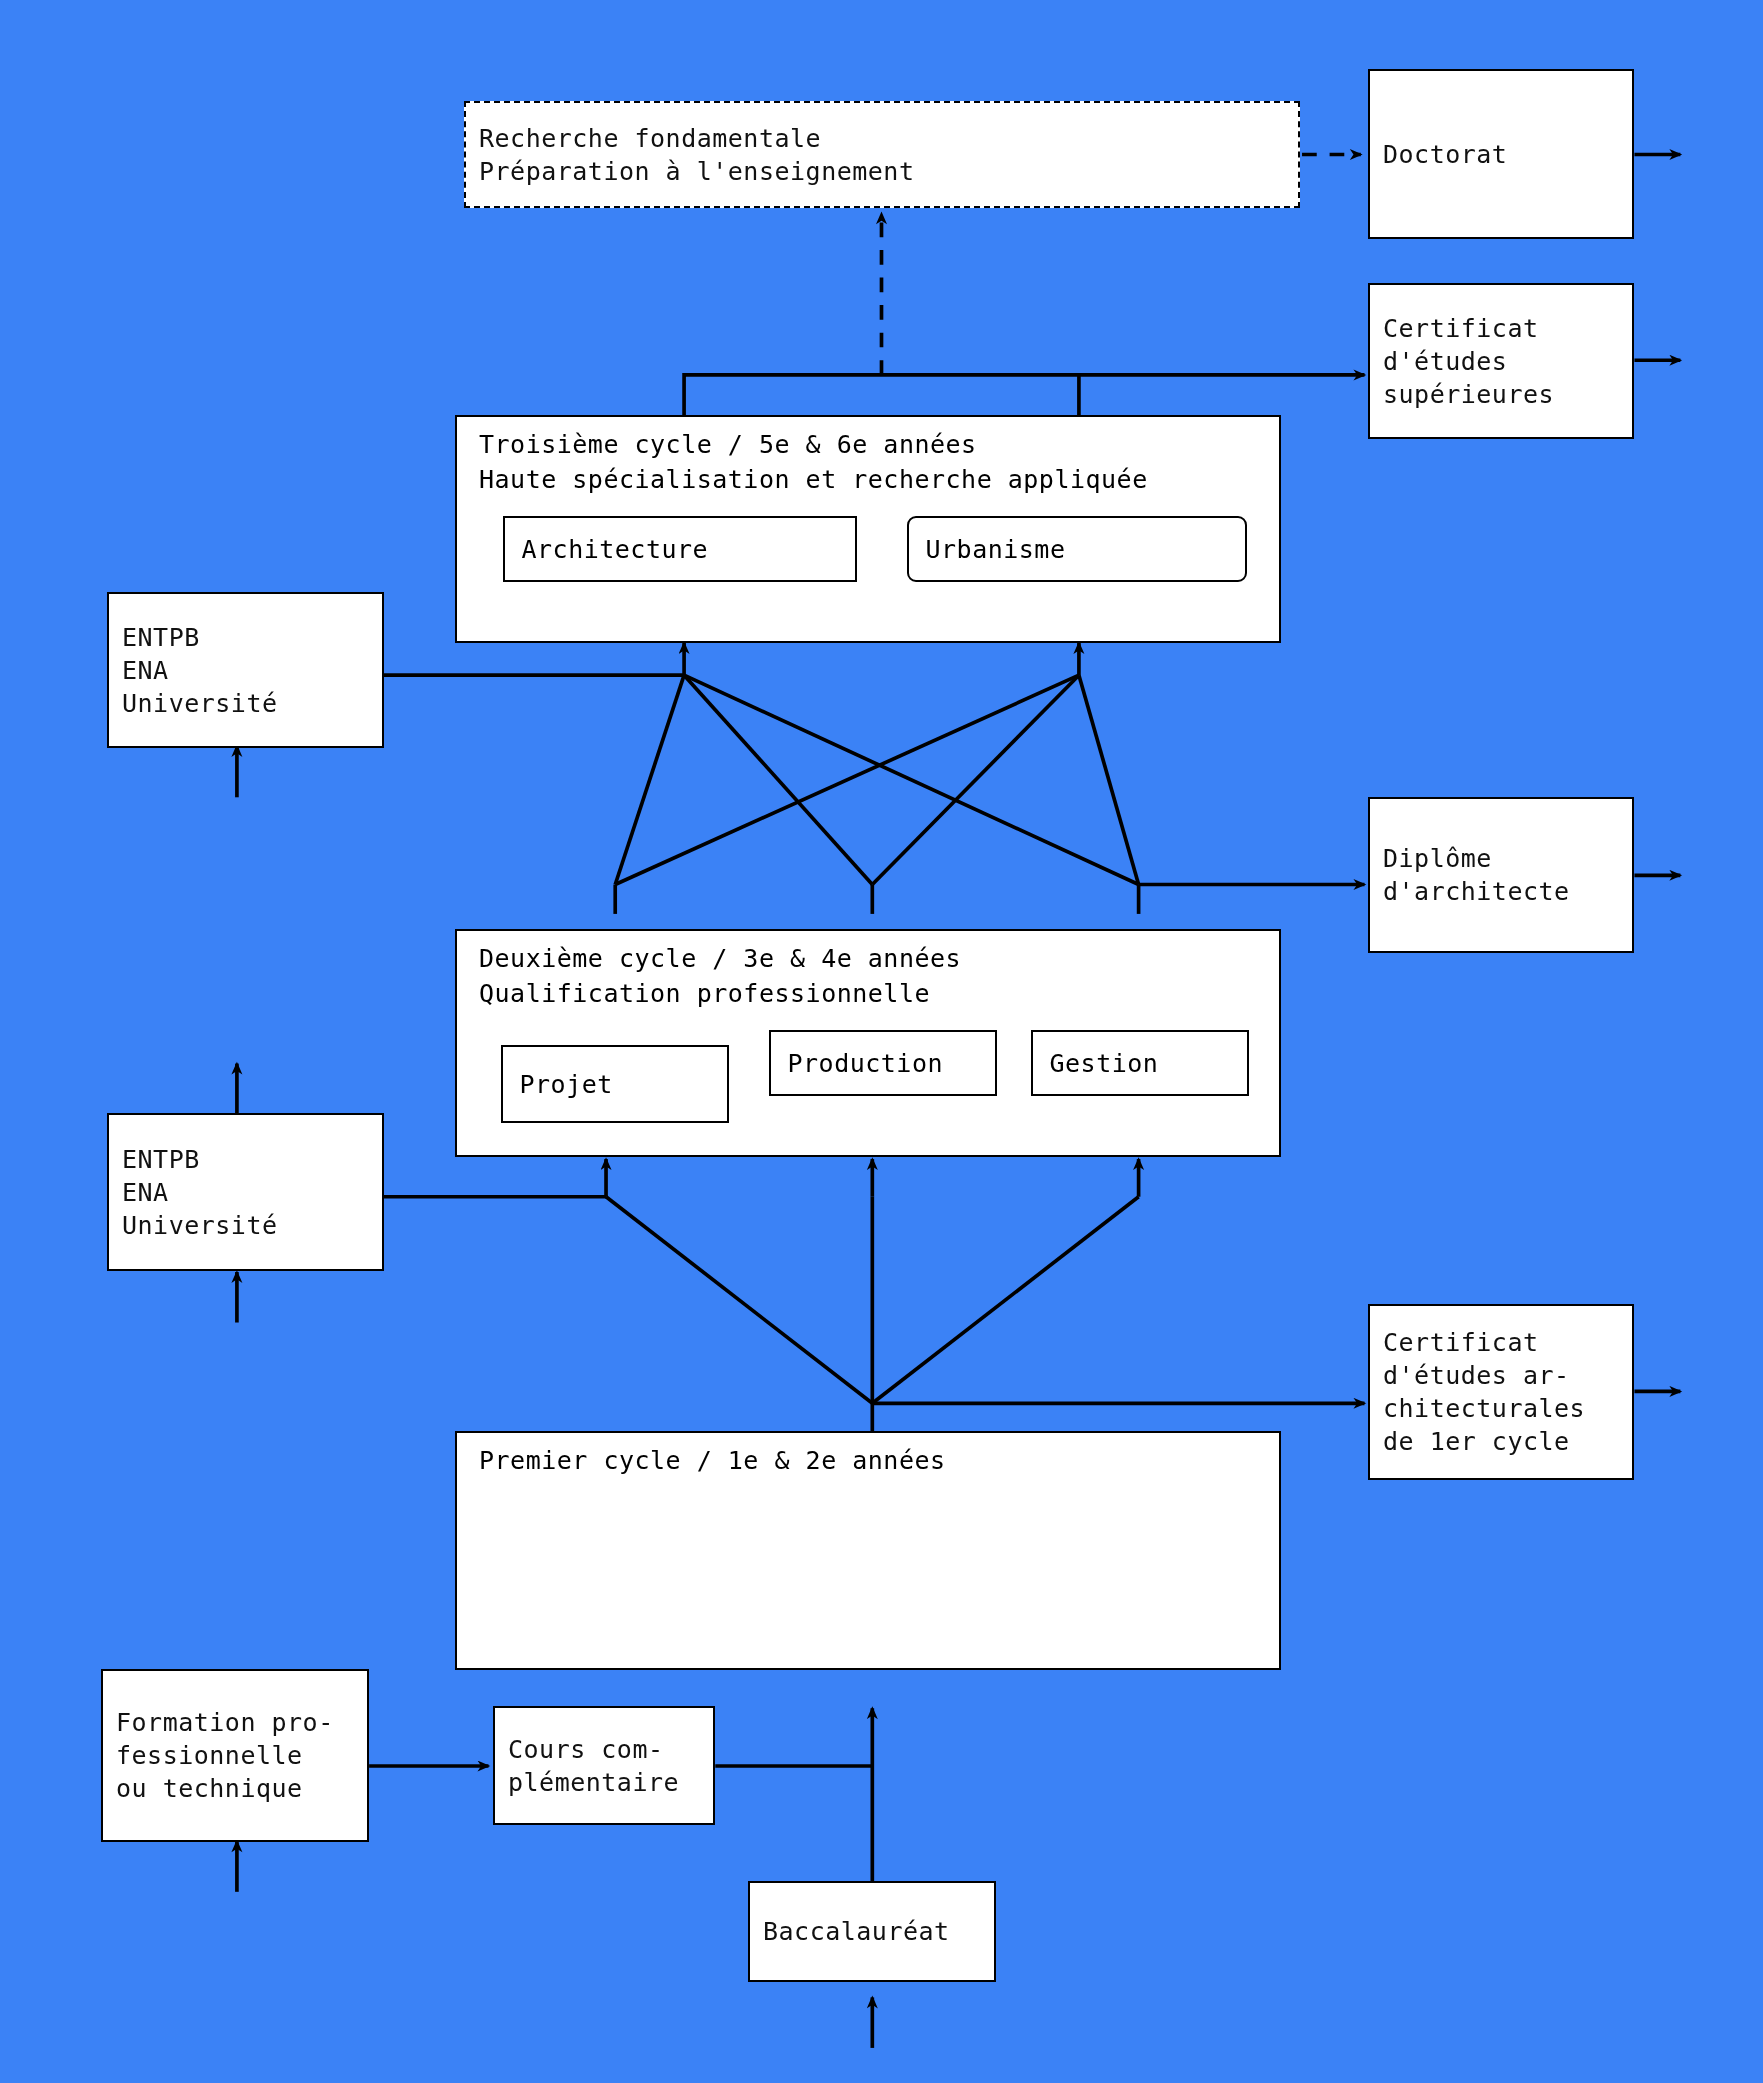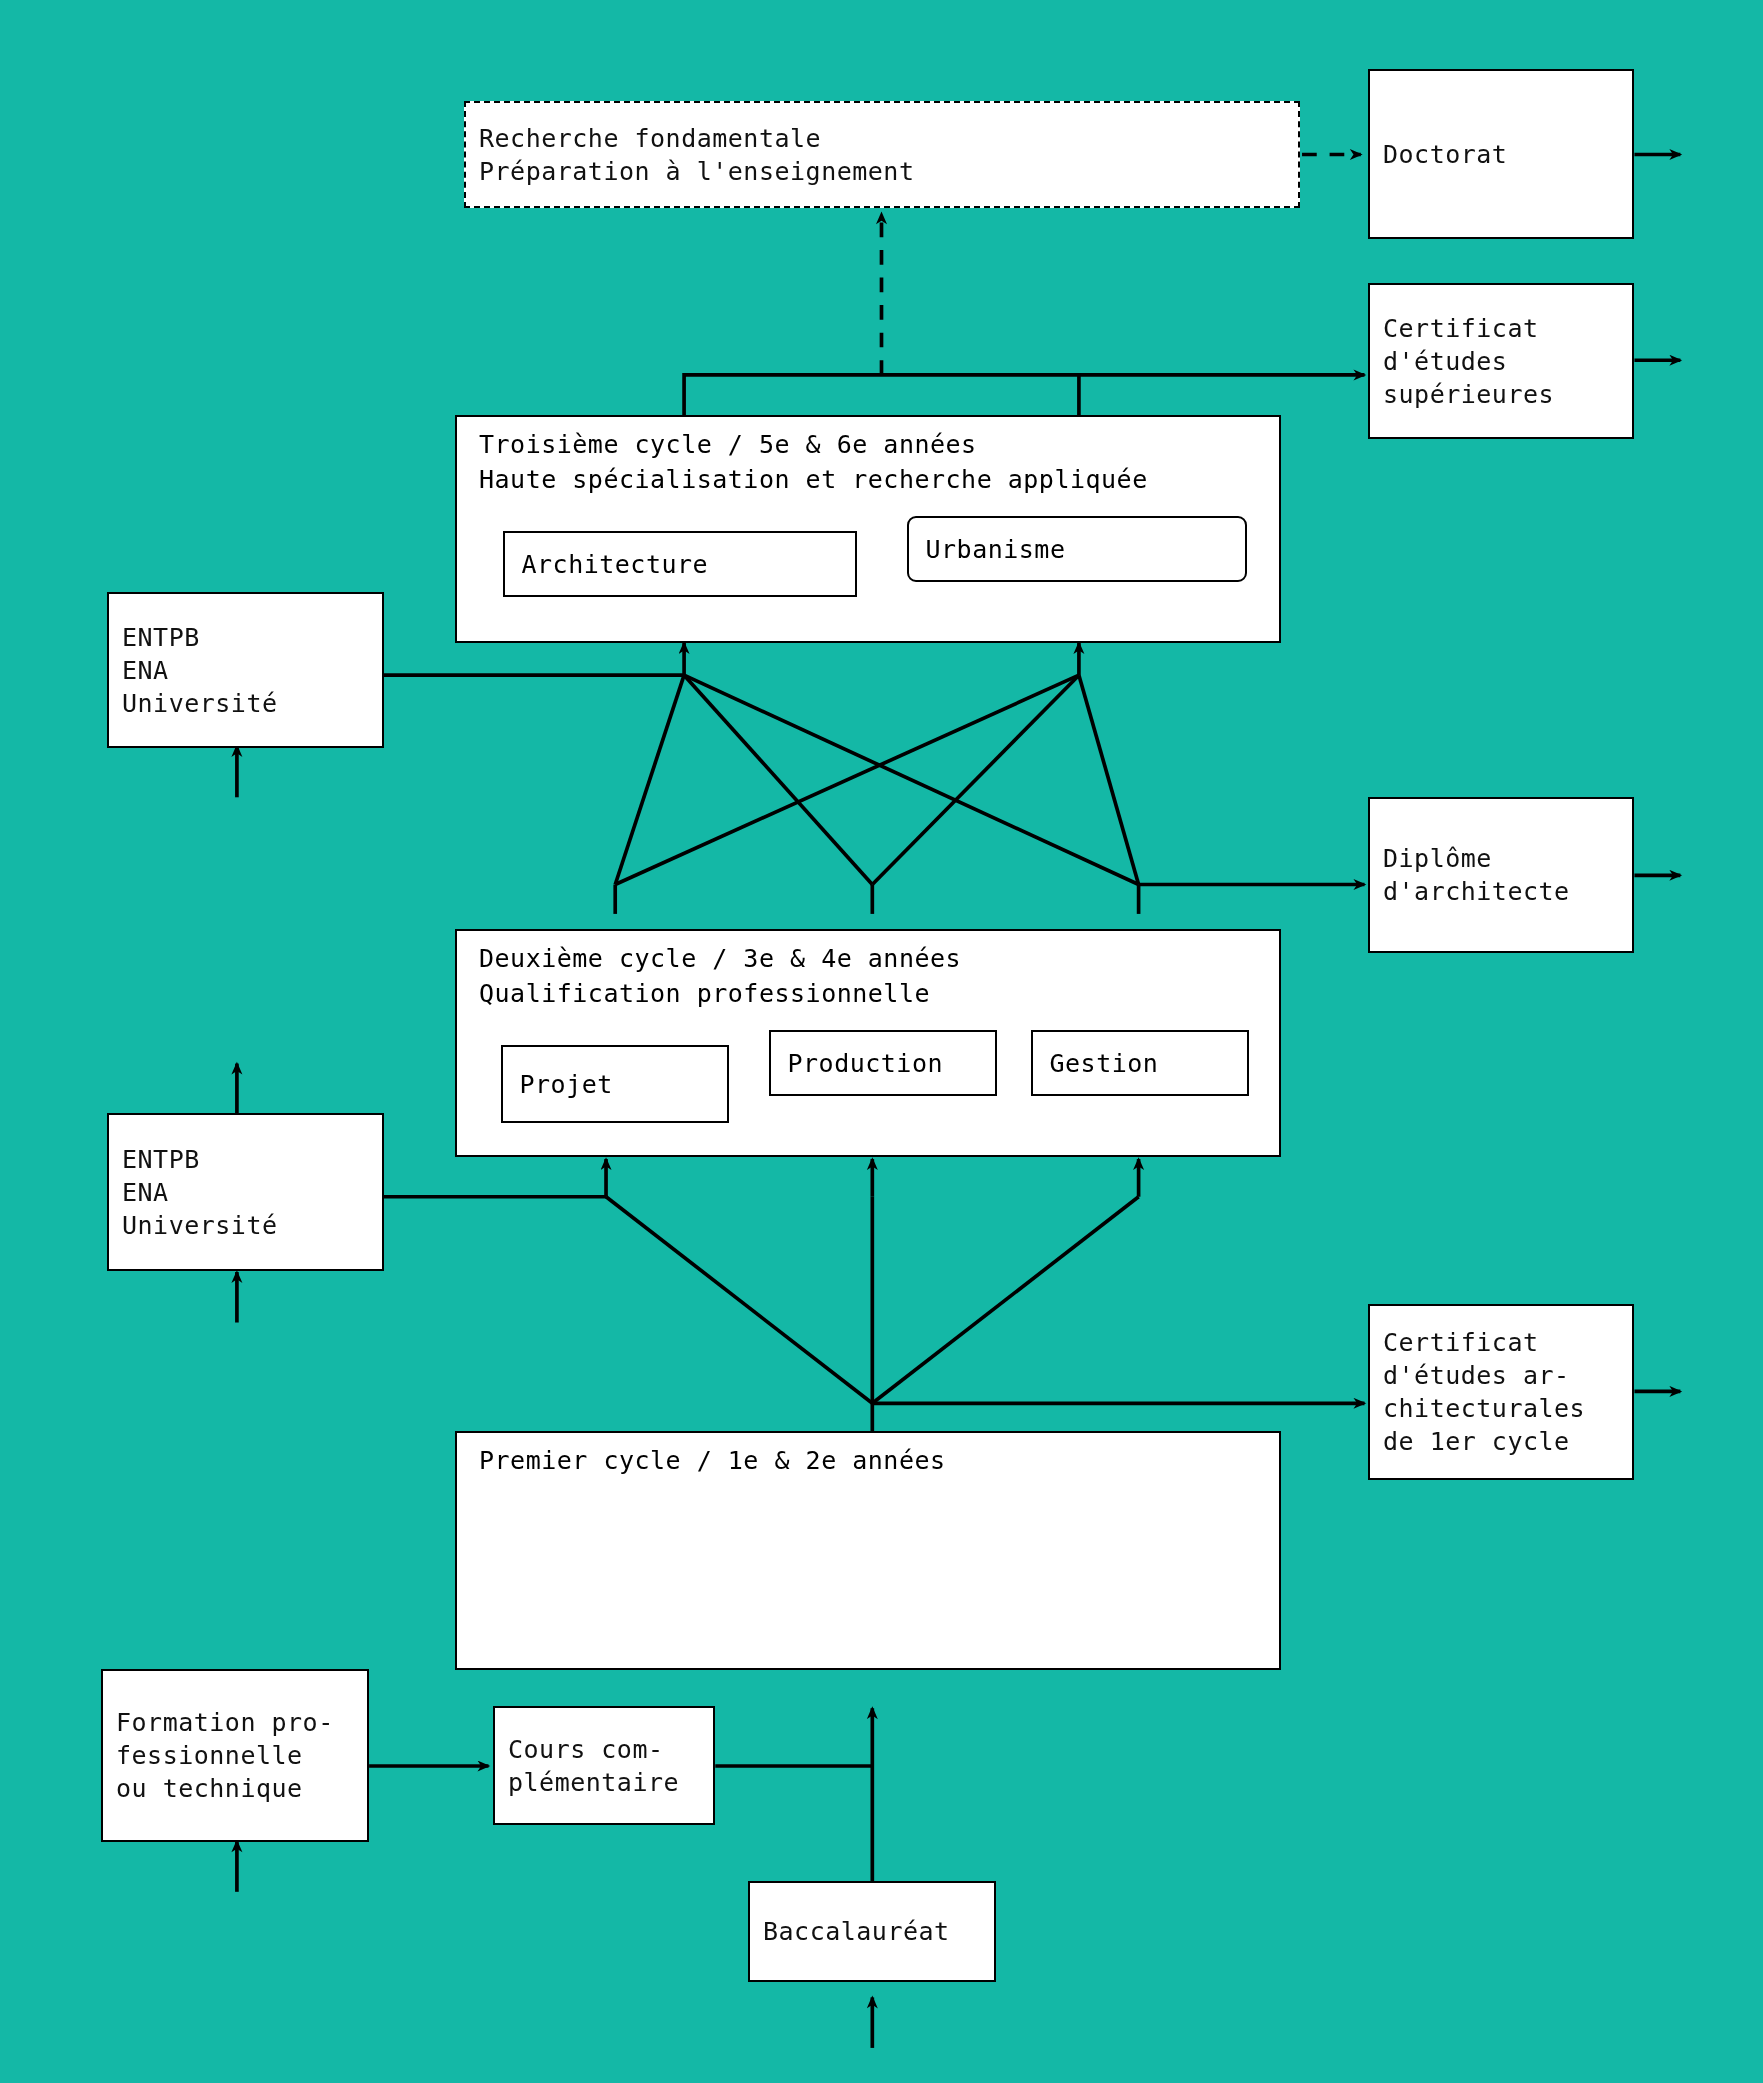--- a/index.html
+++ b/index.html
@@ -5,21 +5,21 @@
 <style>
   html, body {
     margin: 0;
     padding: 0;
     background: #ffffff;
   }
   #canvas {
     position: relative;
     width: 1763px;
     height: 2084px;
-    background: #14b8a6;
+    background: #3b82f6;
     font-family: "DejaVu Sans Mono", "Liberation Mono", monospace;
     overflow: hidden;
   }
   svg.wires {
     position: absolute;
     left: 0; top: 0;
     width: 1763px;
     height: 2084px;
     pointer-events: none;
   }
@@ -217,21 +217,21 @@
     <div class="line">Certificat</div>
     <div class="line">d'études</div>
     <div class="line">supérieures</div>
   </div>
 
   <div class="group" style="left:455px; top:415px; width:826px; height:228px;">
     <div class="heading">
       <div class="line">Troisième cycle / 5e &amp; 6e années</div>
       <div class="line">Haute spécialisation et recherche appliquée</div>
     </div>
-    <div class="subnode" style="left:46px; top:114px; width:354px; height:66px;">
+    <div class="subnode" style="left:46px; top:99px; width:354px; height:66px;">
       <div class="line">Architecture</div>
     </div>
     <div class="subnode" style="left:450px; top:99px; width:340px; height:66px;border-radius:9px;">
       <div class="line">Urbanisme</div>
     </div>
   </div>
 
   <div class="node" style="left:107px; top:592px; width:277px; height:156px;">
     <div class="line">ENTPB</div>
     <div class="line">ENA</div>

